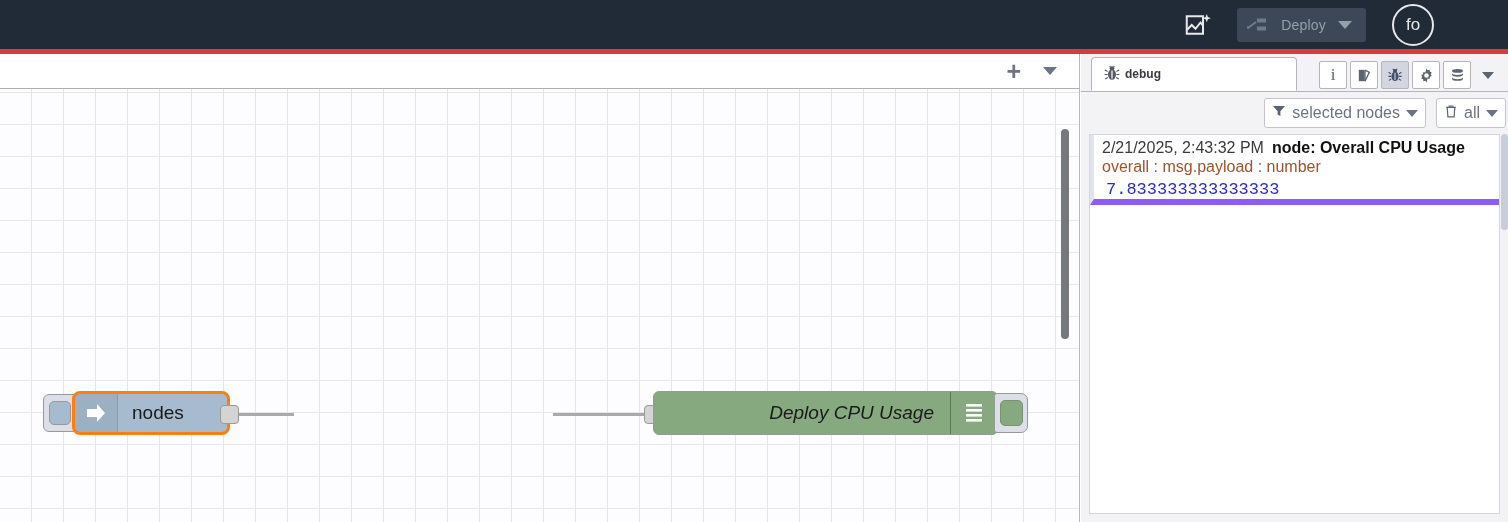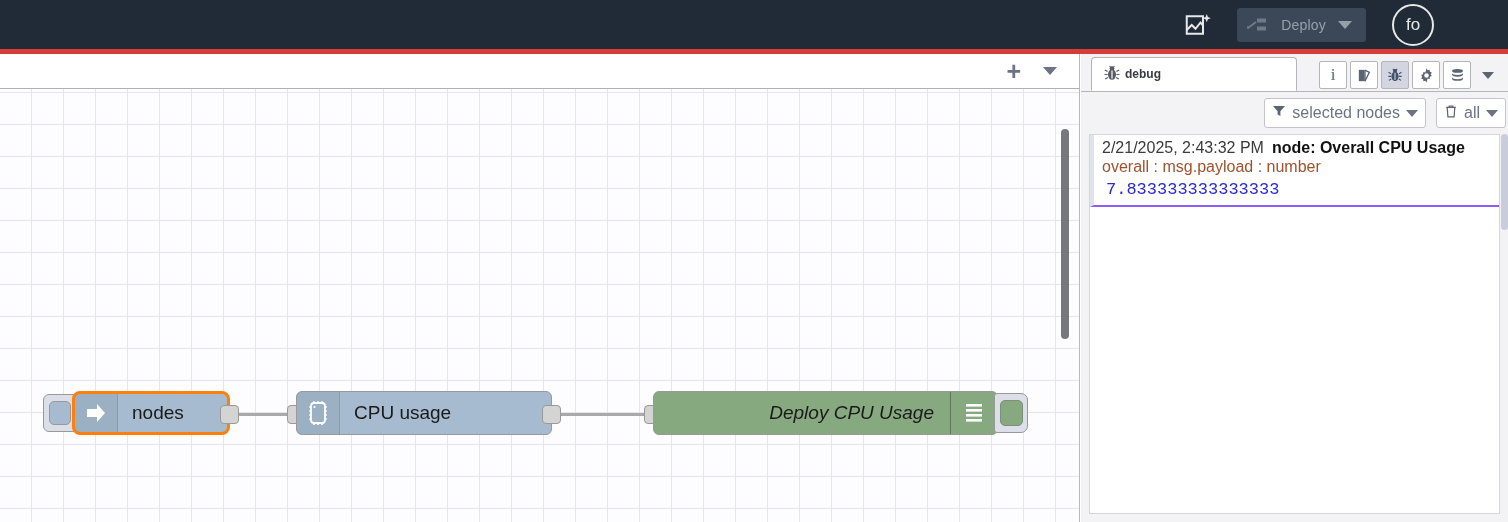--- a/index.html
+++ b/index.html
@@ -288,23 +288,23 @@
 
   .sb-messages {
     position: absolute; top: 80px; left: 8px;
     width: 411px; height: 380px;
     background: #fff;
     border: 1px solid #d3d6e0;
     box-sizing: border-box;
     overflow: hidden;
   }
   .msg {
-    border-bottom: 2px solid #8b5cf6;
+    border-bottom: 6px solid #8b5cf6;
     border-left: 4px solid #dfe3ec;
-    padding: 4px 8px 6px 8px;
+    padding: 4px 8px 0 8px;
   }
   .msg-head {
     font-size: 16px;
     color: #2e2e2e;
     white-space: nowrap;
     overflow: hidden;
   }
   .msg-time { color: #3a3a3a; }
   .msg-node {
     font-weight: bold; color: #111;
@@ -393,36 +393,20 @@
           <div class="node-icon-box">
             <svg width="26" height="26" viewBox="0 0 26 26">
               <path d="M4 9 h10 V4 l8 9 -8 9 v-5 H4 z" fill="#fff"></path>
             </svg>
           </div>
           <div class="node-label">nodes</div>
         </div>
         <div class="port port-out"></div>
       </div>
 
-      <div class="node node-cpu" style="left:296px; top:302px; width:256px;">
-        <div class="port port-in"></div>
-        <div class="node-body">
-          <div class="node-icon-box">
-            <svg width="28" height="30" viewBox="0 0 28 30" fill="none" stroke="#fff" stroke-width="1.8">
-              <rect x="7" y="5" width="14" height="20" rx="3"></rect>
-              <circle cx="10.5" cy="9" r="1.1" fill="#fff" stroke="none"></circle>
-              <path d="M10 3.2v2M14 3.2v2M18 3.2v2M10 25v2M14 25v2M18 25v2" stroke-width="1.6"></path>
-              <path d="M5.2 9h2M5.2 13h2M5.2 17h2M5.2 21h2" stroke-width="1.6"></path>
-              <path d="M20.8 9h2M20.8 13h2M20.8 17h2M20.8 21h2" stroke-width="1.6"></path>
-            </svg>
-          </div>
-          <div class="node-label">CPU usage</div>
-        </div>
-        <div class="port port-out"></div>
-      </div>
 
       <div class="node node-debug" style="left:653px; top:302px; width:345px;">
         <div class="port port-in"></div>
         <div class="node-body">
           <div class="node-label">Deploy CPU Usage</div>
           <div class="node-icon-right">
             <svg width="26" height="26" viewBox="0 0 26 26">
               <rect x="5" y="4" width="16" height="2.6" fill="#fff"></rect>
               <rect x="5" y="9" width="16" height="2.6" fill="#fff"></rect>
               <rect x="5" y="14" width="16" height="2.6" fill="#fff"></rect>

